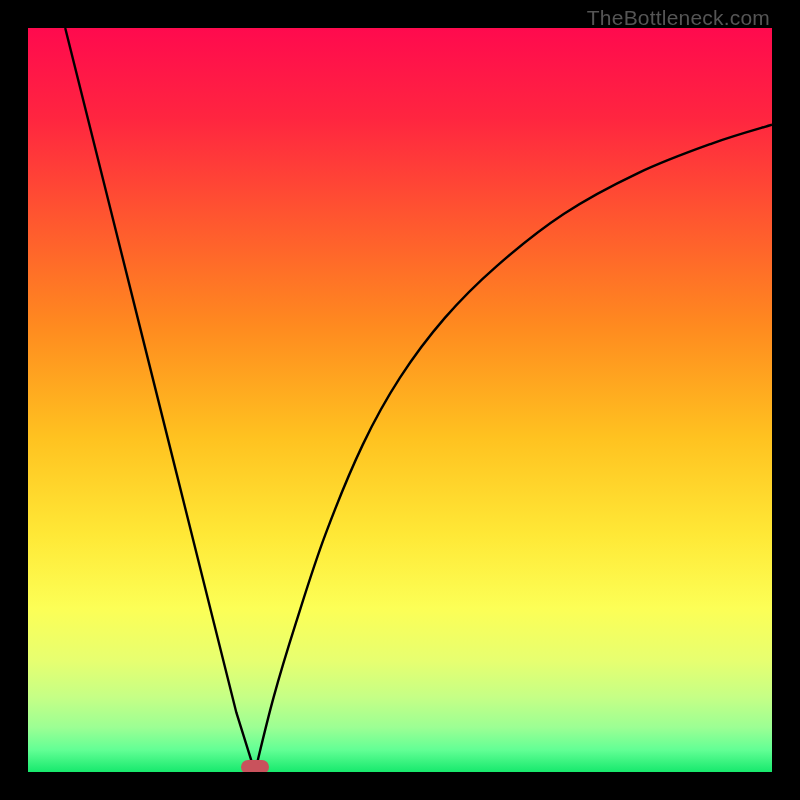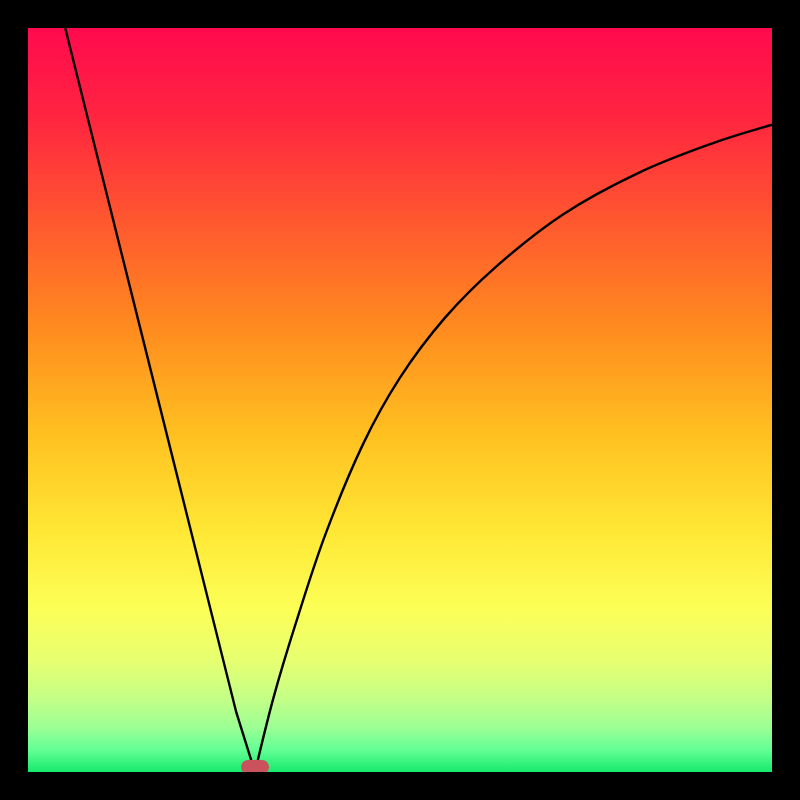--- a/index.html
+++ b/index.html
@@ -84,14 +84,15 @@
 
     <svg class="curve-svg" viewBox="0 0 744 744" preserveAspectRatio="none">
       <path id="curve-left" d="M37.20 0.00 L74.40 148.80 L111.60 297.60 L148.80 446.40 L186.00 595.20 L208.32 684.48 L226.92 744.00" stroke="#000" stroke-width="2.4" fill="none"></path>
       <path id="curve-right" d="M 226.92 744.00 C 230.27 730.61, 238.15 696.38, 245.52 669.60 C 252.89 642.82, 258.47 624.66, 267.84 595.20 C 277.21 565.74, 285.55 538.06, 297.60 505.92 C 309.65 473.78, 321.41 444.76, 334.80 416.64 C 348.19 388.52, 357.27 372.45, 372.00 349.68 C 386.73 326.91, 399.23 310.25, 416.64 290.16 C 434.05 270.07, 447.29 256.83, 468.72 238.08 C 490.15 219.33, 510.24 202.74, 535.68 186.00 C 561.12 169.26, 583.30 157.80, 610.08 145.08 C 636.86 132.36, 660.37 124.02, 684.48 115.32 C 708.59 106.62, 733.29 100.07, 744.00 96.72" stroke="#000" stroke-width="2.4" fill="none"></path>
     </svg>
 
     <div class="marker" id="marker" style="left: 30.5%; top: 99.3%; background: rgb(201, 82, 92);"></div>
 
   </div>
 
+  <div class="watermark">TheBottleneck.com</div>
 
 </div>
 
 </body></html>

